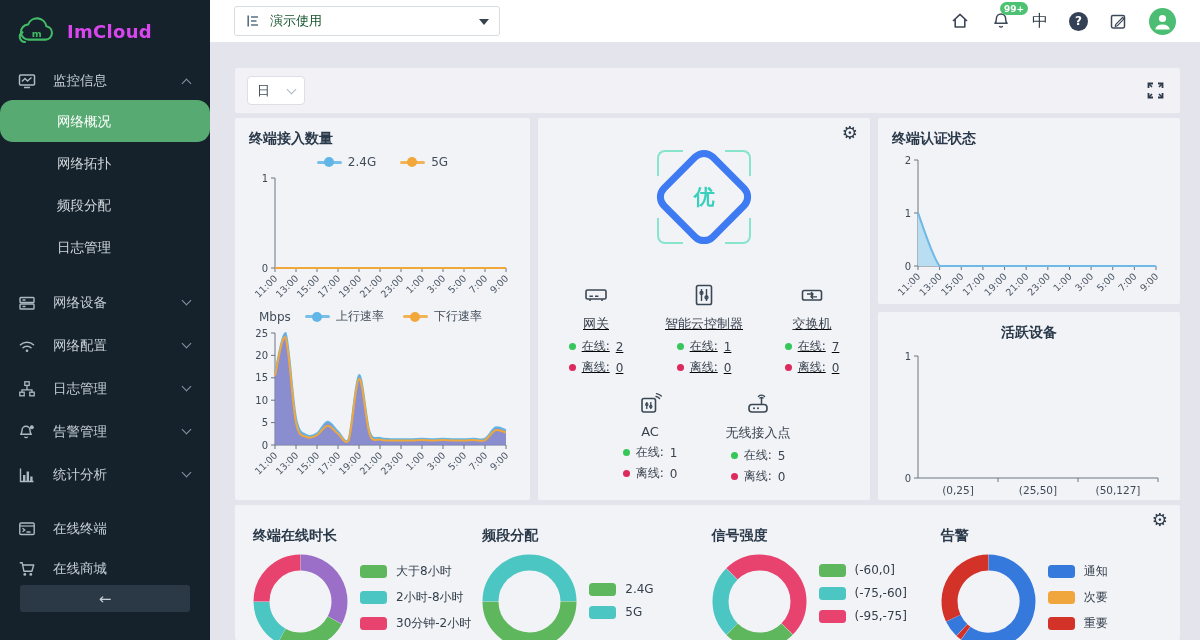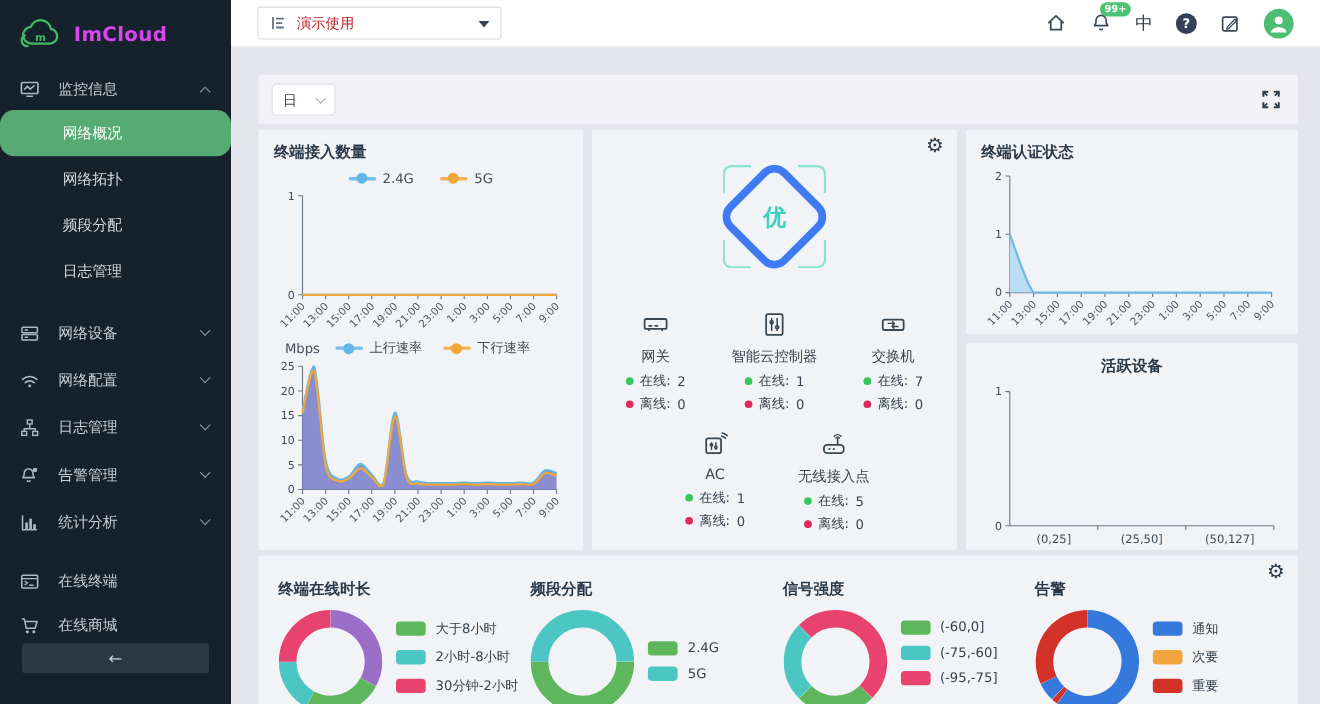--- a/index.html
+++ b/index.html
@@ -19,22 +19,22 @@
   .sub .si{height:42px;line-height:42px;padding-left:57px;font-size:13.5px;color:#D2D9DE;cursor:pointer;border-radius:13px;}
   .si.active{background:#57AB72;color:#FFF;}
   .mgap{height:13px;}
   .collapse-btn{position:absolute;left:20px;right:20px;bottom:28px;height:27px;background:#2B3947;
     border-radius:3px;color:#C7CFD6;display:flex;align-items:center;justify-content:center;
     font-size:15px;cursor:pointer;}
 
   
   .topbar{position:absolute;left:210px;top:0;right:0;height:43px;background:#FFF;
     border-bottom:1px solid #E3E6EA;display:flex;align-items:center;}
-  .org-select{margin-left:24px;width:222px;height:30px;border:1px solid #D8DDE2;border-radius:3px;
-    display:flex;align-items:center;padding:0 10px;gap:9px;font-size:13px;color:#b91c1c;cursor:pointer;background:#FFF;}
+  .org-select{margin-left:24px;width:266px;height:30px;border:1px solid #D8DDE2;border-radius:3px;
+    display:flex;align-items:center;padding:0 10px;gap:9px;font-size:13px;color:#14532d;cursor:pointer;background:#FFF;}
   .org-caret{margin-left:auto;width:0;height:0;border:5px solid transparent;border-top:6px solid #39434F;margin-bottom:-6px;}
   .tb-icons{margin-left:auto;display:flex;align-items:center;gap:21px;padding-right:24px;}
   .tb-ic{position:relative;cursor:pointer;display:flex;align-items:center;}
   .badge{position:absolute;top:-9px;left:9px;background:#4CC272;color:#FFF;font-size:9px;
     border-radius:8px;padding:1.5px 4px;font-weight:bold;}
   .lang{font-size:16px;color:#2F3B46;}
   .help-circle{width:19px;height:19px;border-radius:50%;background:#334055;color:#FFF;font-size:12px;
     display:flex;align-items:center;justify-content:center;font-weight:bold;}
   .avatar{width:27px;height:27px;border-radius:50%;background:#4CBE73;display:flex;align-items:center;justify-content:center;}
 
@@ -70,21 +70,21 @@
   
   .diamond-wrap{width:118px;height:118px;margin:20px auto 0;position:relative;}
   .corner{position:absolute;width:26px;height:26px;border:2px solid #87E4CF;}
   .tl{left:12px;top:12px;border-right:none;border-bottom:none;border-top-left-radius:8px;}
   .tr{right:12px;top:12px;border-left:none;border-bottom:none;border-top-right-radius:8px;}
   .bl{left:12px;bottom:12px;border-right:none;border-top:none;border-bottom-left-radius:8px;}
   .br{right:12px;bottom:12px;border-left:none;border-top:none;border-bottom-right-radius:8px;}
   .diamond{position:absolute;left:21px;top:21px;width:76px;height:76px;border:7px solid #3E7BF2;
     border-radius:16px;transform:rotate(45deg);display:flex;align-items:center;justify-content:center;}
   .grade{transform:rotate(-45deg);color:#3BD0BE;font-size:21px;font-weight:bold;}
-  .dev-grid{display:grid;grid-template-columns:1fr 1fr 1fr;margin-top:26px;padding:0 4px;}
+  .dev-grid{display:grid;grid-template-columns:1fr 1fr 1fr;margin-top:26px;padding:0 4px;text-decoration:underline;}
   .dev{text-align:center;}
   .dev-name{font-size:13px;color:#39434F;margin:7px 0 3px;}
   .st{display:flex;align-items:center;justify-content:center;gap:6px;font-size:12px;color:#39434F;height:21px;}
   .dot{width:7px;height:7px;border-radius:50%;flex:none;}
   .dot.g{background:#35C75A;} .dot.r{background:#DD2A5D;}
   .dev-row2{display:flex;justify-content:space-between;padding:0 58px;margin-top:13px;}
   .dev-row2 .dev{width:120px;}
 
   
   .bottom{margin-top:5px;height:135px;background:#F2F3F7;border-radius:2px;display:flex;

